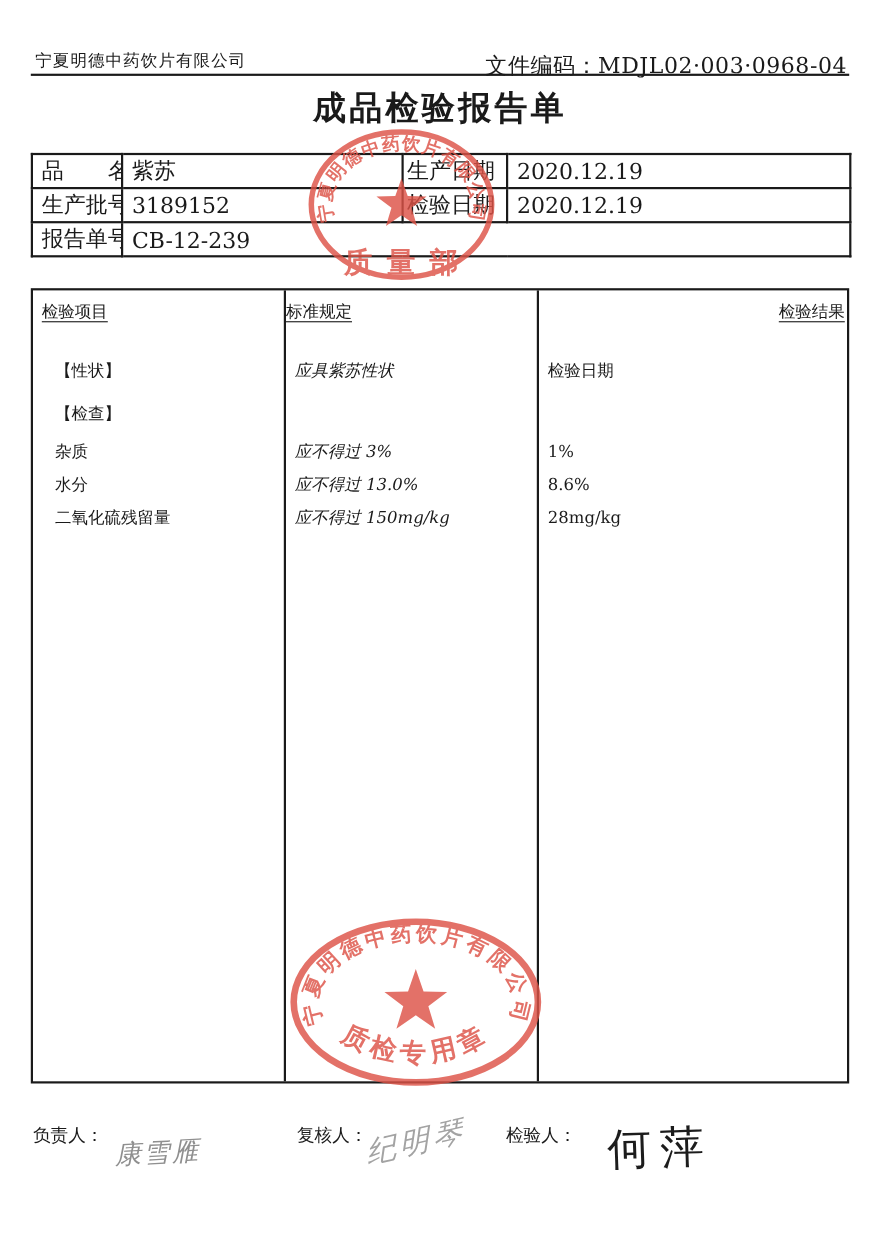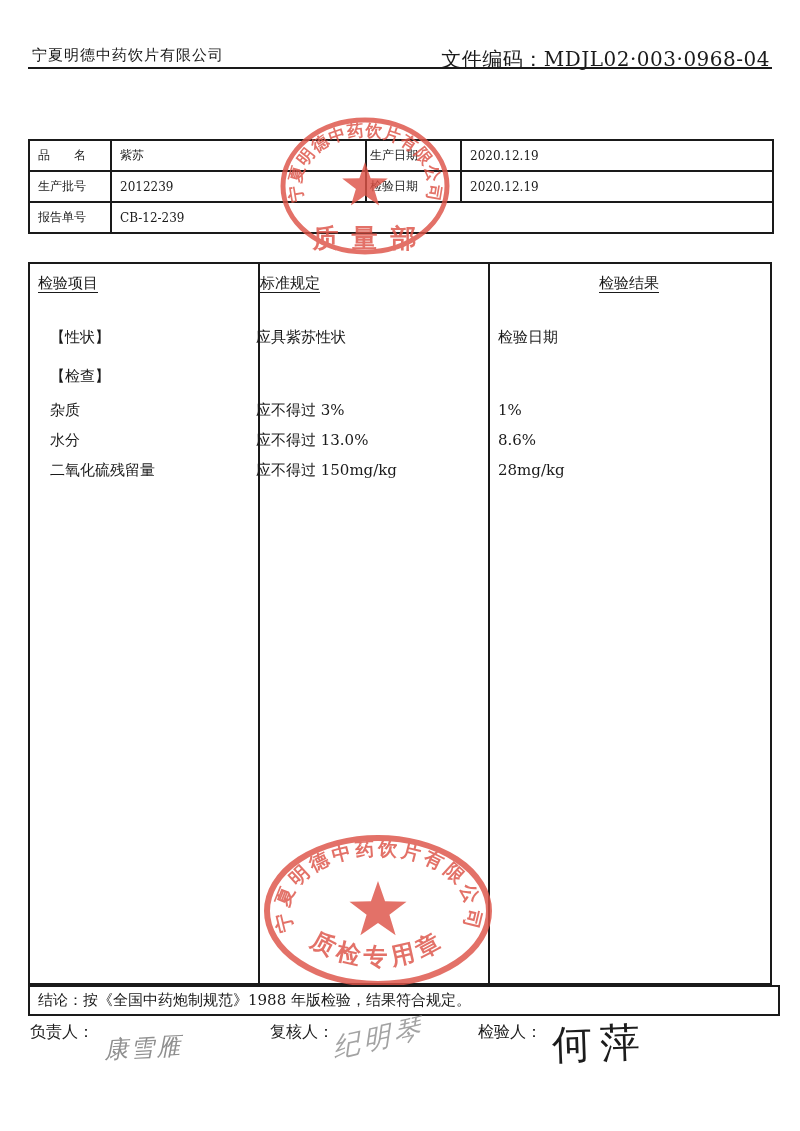--- a/index.html
+++ b/index.html
@@ -10,78 +10,79 @@
   .hdr-left{position:absolute;left:32px;top:46px;font-size:15px;letter-spacing:1px;}
   .hdr-right{position:absolute;right:30px;top:46px;font-size:20px;letter-spacing:.5px;}
   .hdr-rule{position:absolute;left:28px;right:28px;top:67px;height:2px;background:#1a1a1a;}
 
   
   .title{position:absolute;left:0;right:0;top:78px;text-align:center;font-size:30px;
          font-weight:bold;letter-spacing:3px;font-family:"DejaVu Sans","Liberation Sans",sans-serif;}
 
   
   table.info{position:absolute;left:28px;top:139px;width:744px;border-collapse:collapse;table-layout:fixed;}
-  table.info td{border:2px solid #1a1a1a;height:29px;font-size:12px;padding:0 16px 0 8px;white-space:nowrap;overflow:hidden;}
+  table.info td{border:2px solid #1a1a1a;height:29px;font-size:20px;padding:0 16px 0 8px;white-space:nowrap;overflow:hidden;}
   table.info td.lbl2{padding-left:3px;}
 
   
   .results{position:absolute;left:28px;top:262px;width:740px;height:719px;border:2px solid #1a1a1a;}
   .vline{position:absolute;top:0;bottom:0;width:2px;background:#1a1a1a;}
   .v1{left:228px;} .v2{left:458px;}
   .rcell{position:absolute;font-size:15px;white-space:nowrap;}
   .rhead span{text-decoration:underline;text-underline-offset:4px;}
   .h1{left:8px;top:10px;} .h2{left:230px;width:228px;text-align:left;top:10px;}
-  .h3{left:460px;width:278px;text-align:center;top:10px;}
-  .ci{left:8px;width:212px;margin-left:12px;} .cs{left:226px;width:212px;} .cr{left:468px;width:264px;}
+  .h3{left:460px;width:278px;text-align:right;top:10px;}
+  .ci{left:8px;width:212px;margin-left:12px;} .cs{left:238px;width:212px;font-style:italic;} .cr{left:468px;width:264px;}
 
   
   .conclusion{position:absolute;left:28px;top:985px;width:740px;height:27px;border:2px solid #1a1a1a;
               font-size:15px;line-height:27px;padding-left:8px;box-sizing:content-box;white-space:nowrap;}
 
   
   .sig-label{position:absolute;top:1022px;font-size:16px;}
-  .sl1{left:30px;} .sl2{left:270px;} .sl3{left:478px;}
+  .sl1{left:30px;} .sl2{left:270px;} .sl3{left:460px;}
   .sig{position:absolute;white-space:nowrap;font-style:italic;}
   .sig1{left:104px;top:1032px;font-size:24px;color:#8f8f8f;transform:rotate(-3deg);letter-spacing:2px;}
   .sig2{left:332px;top:1020px;font-size:27px;color:#a3a3a3;transform:rotate(-13deg) skewX(-8deg);letter-spacing:4px;}
   .sig3{left:552px;top:1016px;font-size:40px;color:#1c1c1c;font-style:normal;letter-spacing:8px;transform:rotate(-2deg);}
 
   
   .stamp{position:absolute;opacity:.82;}
   .stamp-top{left:275px;top:112px;}
   .stamp-bottom{left:258px;top:833px;}
   .stamp-text{fill:#dd5347;}
 </style>
 </head>
 <body>
 
 <div class="page">
 
   <div class="hdr-left">宁夏明德中药饮片有限公司</div>
   <div class="hdr-right"><span>文件编码：</span><span>MDJL02·003·0968-04</span></div>
   <div class="hdr-rule"></div>
 
+  <div class="title">成品检验报告单</div>
 
   <table class="info">
     <colgroup>
         <col style="width:82px">
         <col style="width:255px">
         <col style="width:95px">
         <col style="width:312px">
       </colgroup>
     <tbody>
         <tr>
       <td>品　　名</td>
       <td>紫苏</td>
       <td class="lbl2">生产日期</td>
       <td>2020.12.19</td>
     </tr>
     <tr>
       <td>生产批号</td>
-      <td>2012239</td>
+      <td>3189152</td>
       <td class="lbl2">检验日期</td>
       <td>2020.12.19</td>
     </tr>
     <tr>
       <td>报告单号</td>
       <td colspan="3">CB-12-239</td>
     </tr>
   </tbody>
     </table>
 
@@ -141,23 +142,20 @@
     <ellipse cx="120" cy="78" rx="111" ry="73" fill="none" stroke-width="6" stroke="#dd5347"></ellipse>
     <path transform="translate(120,78)" d="M0 -30 L7.05 -9.71 L28.53 -9.27 L11.41 3.71 L17.63 24.27 L0 12 L-17.63 24.27 L-11.41 3.71 L-28.53 -9.27 L-7.05 -9.71 Z" fill="#dd5347"></path>
     <text class="stamp-text" font-size="19" letter-spacing="3.5" font-weight="bold">
       <textPath href="#arcTop2" startOffset="50%" text-anchor="middle">宁夏明德中药饮片有限公司</textPath>
     </text>
     <text class="stamp-text" font-size="24" letter-spacing="5" font-weight="bold">
       <textPath href="#arcBot2" startOffset="50%" text-anchor="middle">质检专用章</textPath>
     </text>
   </svg>
 
-  <div class="conclusion">
-    <span>结论：按《全国中药炮制规范》1988 年版检验，结果符合规定。</span>
-  </div>
 
   <span class="sig-label sl1">负责人：</span>
   <span class="sig sig1">康雪雁</span>
   <span class="sig-label sl2">复核人：</span>
   <span class="sig sig2">纪明琴</span>
   <span class="sig-label sl3">检验人：</span>
   <span class="sig sig3">何萍</span>
 
 </div>
 

